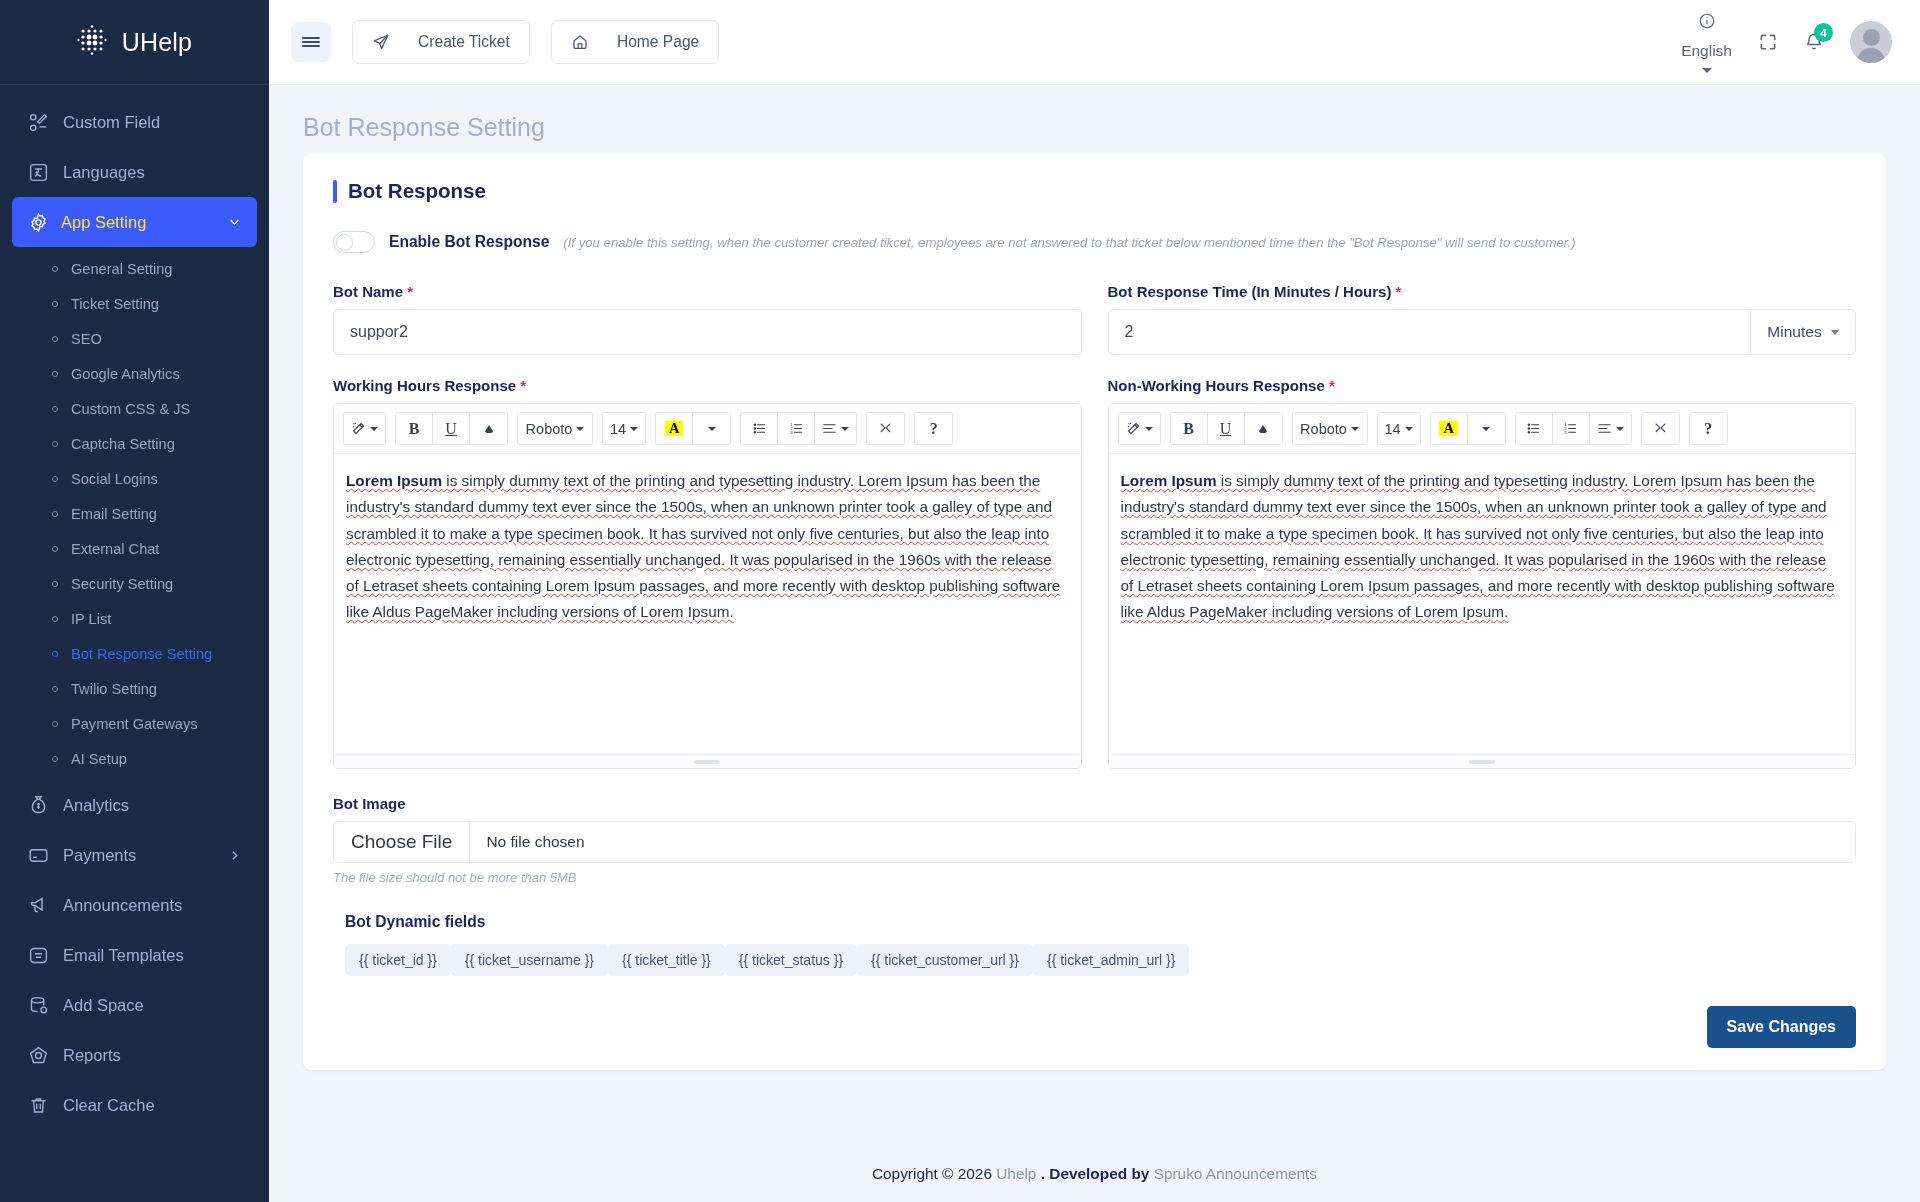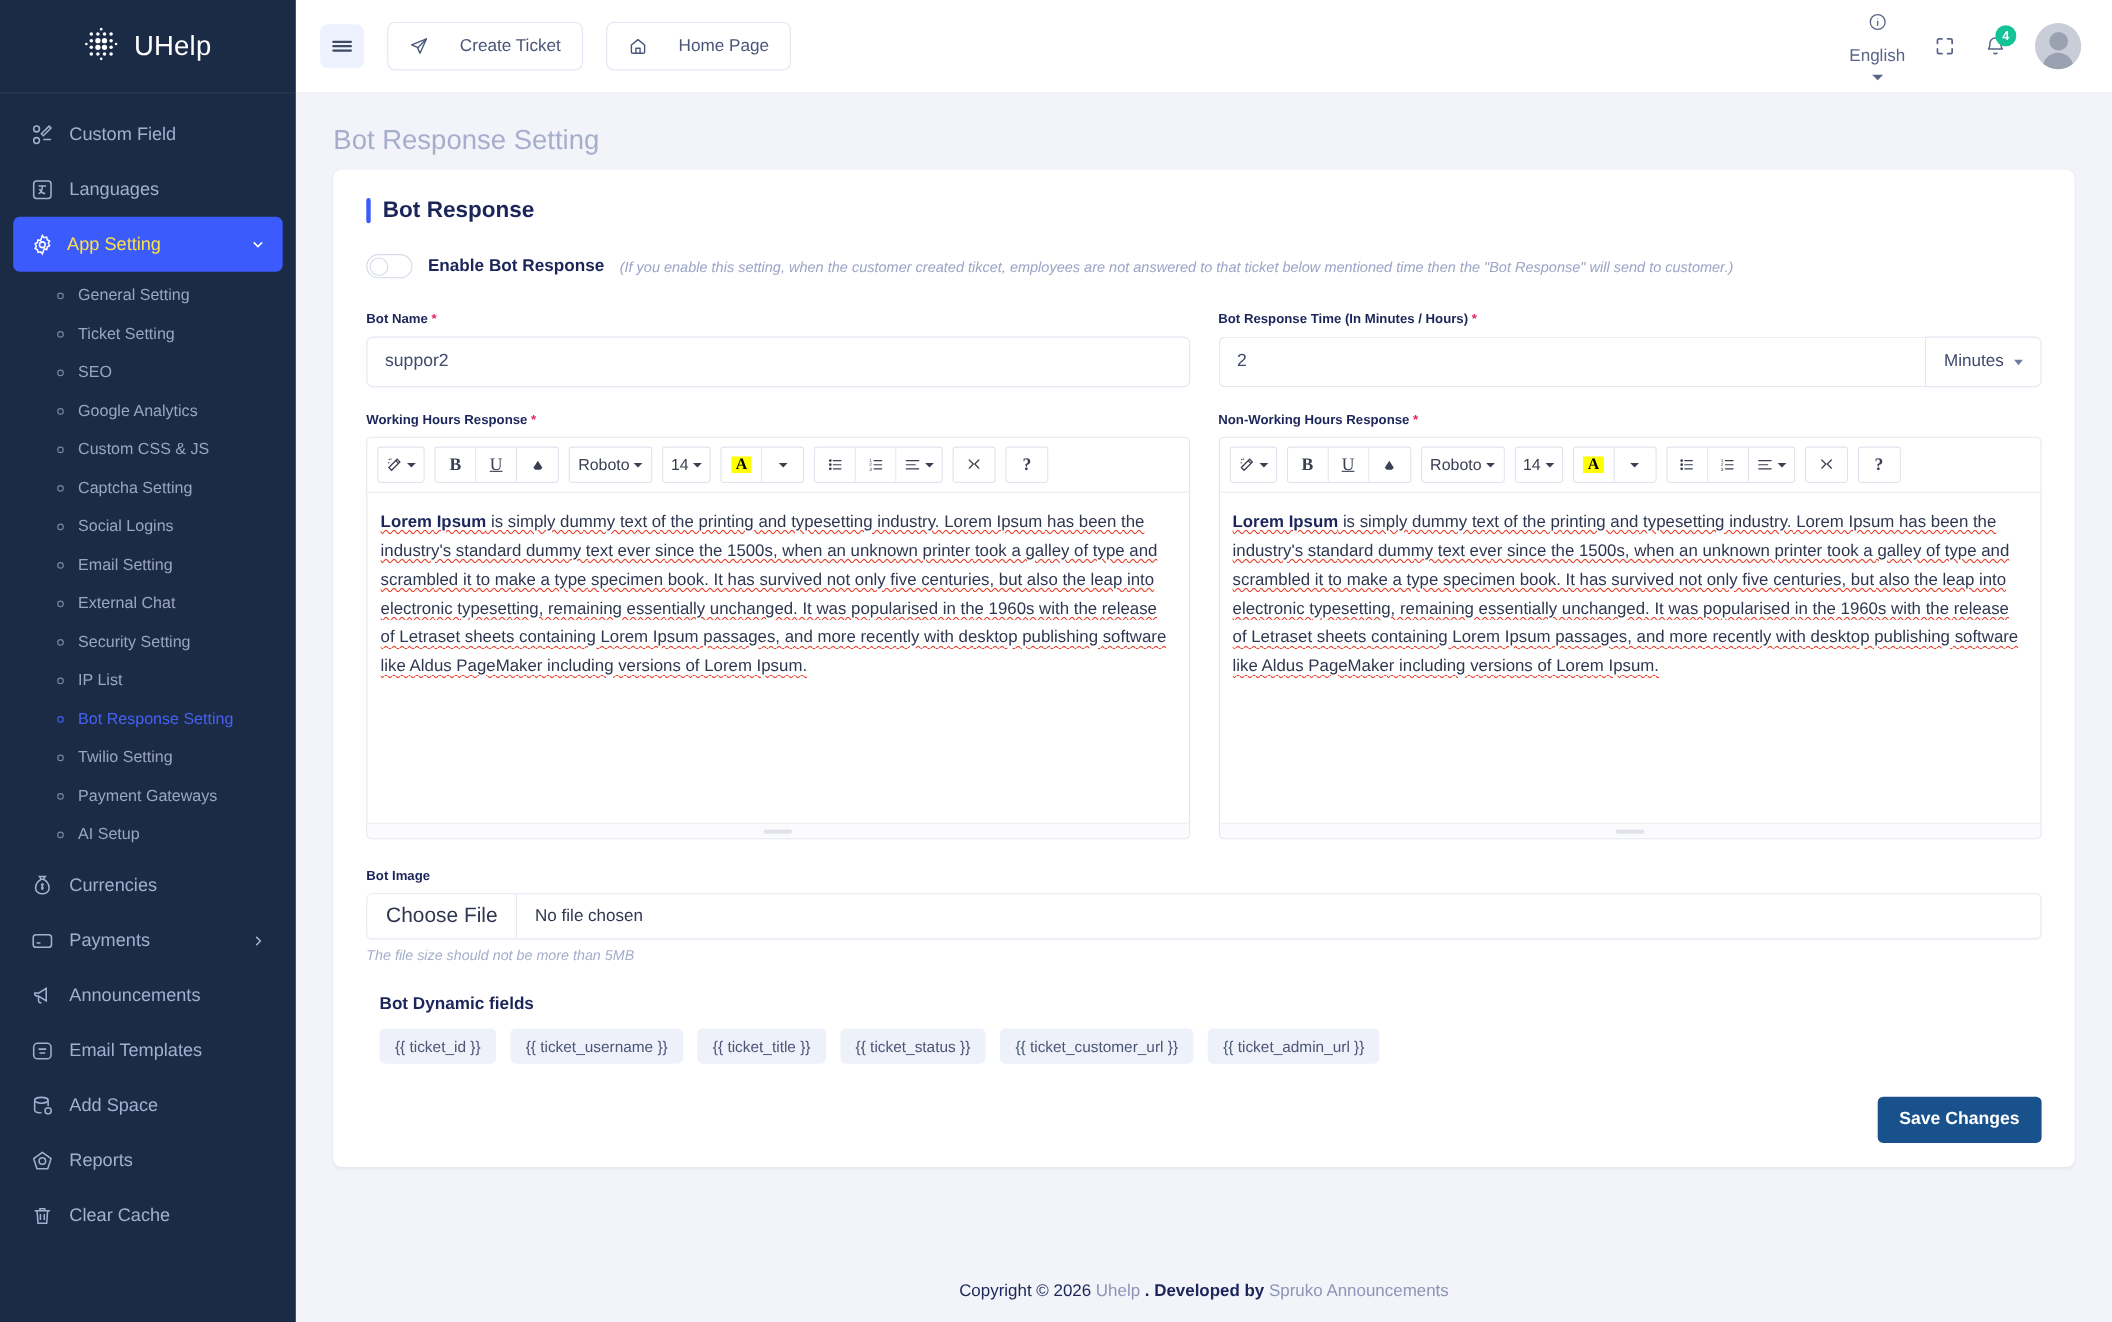--- a/index.html
+++ b/index.html
@@ -117,21 +117,21 @@
   .switch {
     width: 42px; height: 22px; border-radius: 12px;
     border: 1px solid #d4d9e8; background: #fff; position: relative; cursor: pointer; flex: 0 0 42px;
   }
   .switch .knob { position: absolute; width: 17px; height: 17px; border-radius: 50%; background: #fff; border: 1px solid #d4d9e8; top: 1.5px; left: 2px; }
   .toggle-label { font-size: 15.6px; color: #1b2559; font-weight: bold; }
   .toggle-hint { font-size: 13.2px; color: #9ba4c6; font-style: italic; }
 
   .form-grid { display: flex; gap: 26px; padding-top: 24px; }
   .col { flex: 1 1 0; min-width: 0; }
-  .f-label { font-size: 12px; color: #1b2559; font-weight: bold; margin-bottom: 9px; display: block; }
+  .f-label { font-size: 15px; color: #1b2559; font-weight: bold; margin-bottom: 9px; display: block; }
   .req { color: #e6275f; }
   .input {
     width: 100%; height: 46px; border: 1px solid #e4e7f1; border-radius: 6px;
     padding: 0 16px; font-size: 16px; color: #41496b; background: #fff;
     font-family: "Liberation Sans", sans-serif; outline: none;
   }
   .input-group { display: flex; }
   .input-group .input { border-radius: 6px 0 0 6px; border-right: none; }
   .addon {
     min-width: 106px; height: 46px; border: 1px solid #e4e7f1; border-radius: 0 6px 6px 0;
@@ -175,21 +175,21 @@
   .ed-grip { width: 26px; height: 4px; background: #e0e3ec; border-radius: 2px; }
 
   .file-row { padding-top: 26px; }
   .file-box { display: flex; height: 42px; border: 1px solid #e4e7f1; border-radius: 5px; overflow: hidden; background: #fff; }
   .file-btn { padding: 0 17px; display: flex; align-items: center; font-size: 19px; color: #303650; border-right: 1px solid #e4e7f1; cursor: pointer; background: #fff; }
   .file-name { padding: 0 16px; display: flex; align-items: center; font-size: 15.5px; color: #303650; }
   .file-hint { font-size: 13px; color: #a4adc9; font-style: italic; padding-top: 7px; }
 
   .dyn-wrap { padding: 28px 0 6px 12px; }
   .dyn-title { font-size: 15.6px; color: #1b2559; font-weight: bold; margin-bottom: 13px; }
-  .chips { display: flex; gap: 13px; flex-wrap: wrap; }
+  .chips { display: flex; flex-wrap: wrap; }
   .chip {
     background: #eef1f9; border-radius: 5px; padding: 8px 14px;
     font-size: 14px; color: #4c5578; cursor: pointer;
   }
 
   .card-foot { display: flex; justify-content: flex-end; padding: 24px 30px 8px 30px; align-items: flex-end; }
   .btn-primary {
     background: #19518c; color: #fff; border: none; border-radius: 5px;
     height: 42px; padding: 0 20px; font-size: 16px; cursor: pointer;
     font-family: "Liberation Sans", sans-serif; font-weight: bold;
@@ -340,21 +340,21 @@
       </div>
 
       <div class="nav-item">
         <span class="ic">
           <svg viewBox="0 0 24 24" fill="none" stroke="#a3aed0" stroke-width="1.6">
               <path d="M9 2h6l-2 3h-2z"></path>
               <path d="M13 5c4 2 6 5 6 9a6 6 0 01-6 6h-2a6 6 0 01-6-6c0-4 2-7 6-9"></path>
               <path d="M12 9v7M10.5 10.5h3M10.5 14h3"></path>
             </svg>
         </span>
-        <span>Currencies</span>
+        <span>Analytics</span>
       </div>
 
       <div class="nav-item">
         <span class="ic">
           <svg viewBox="0 0 24 24" fill="none" stroke="#a3aed0" stroke-width="1.6">
               <rect x="2.5" y="5.5" width="19" height="13" rx="3"></rect>
               <path d="M6 14h4"></path>
             </svg>
         </span>
         <span>Payments</span>

